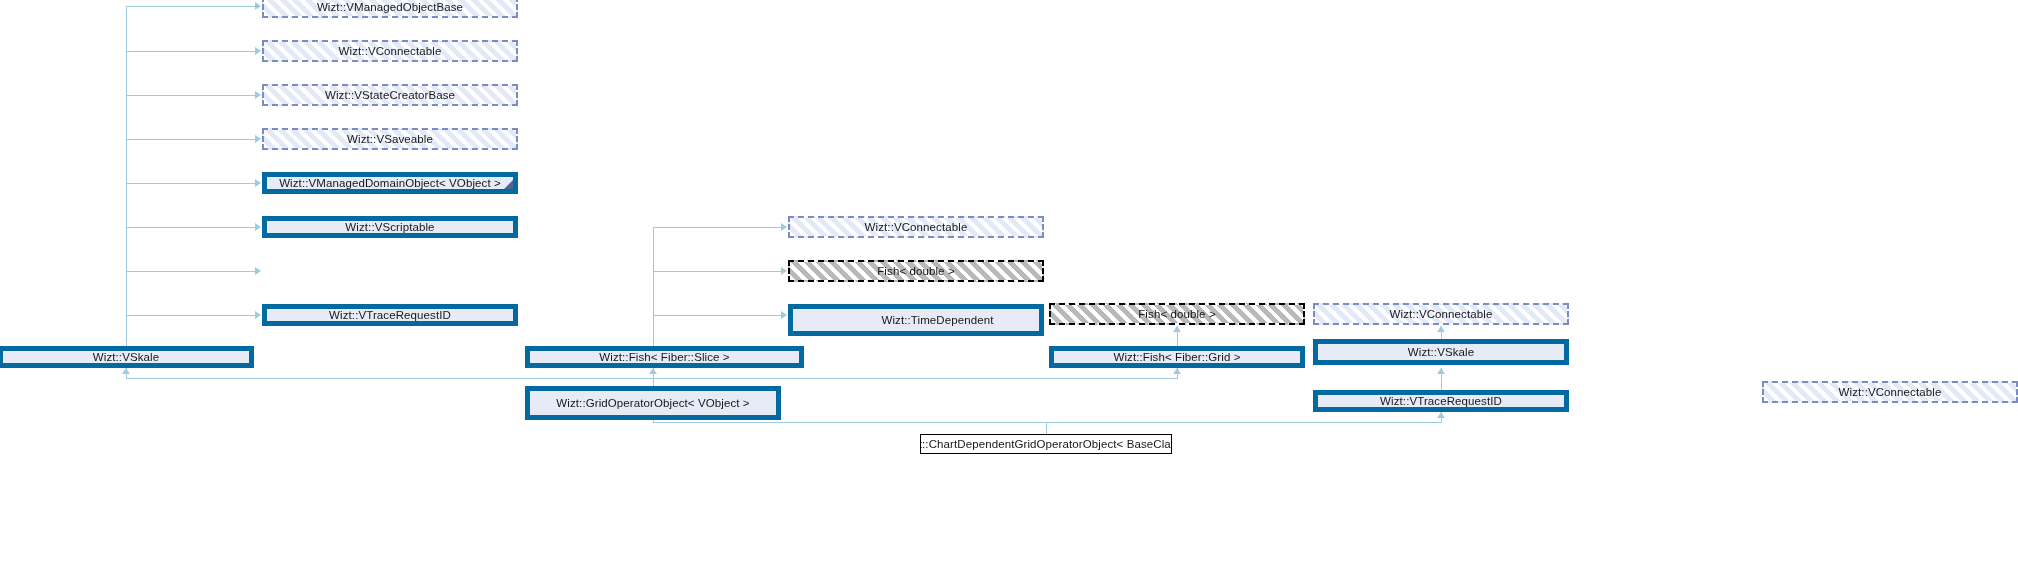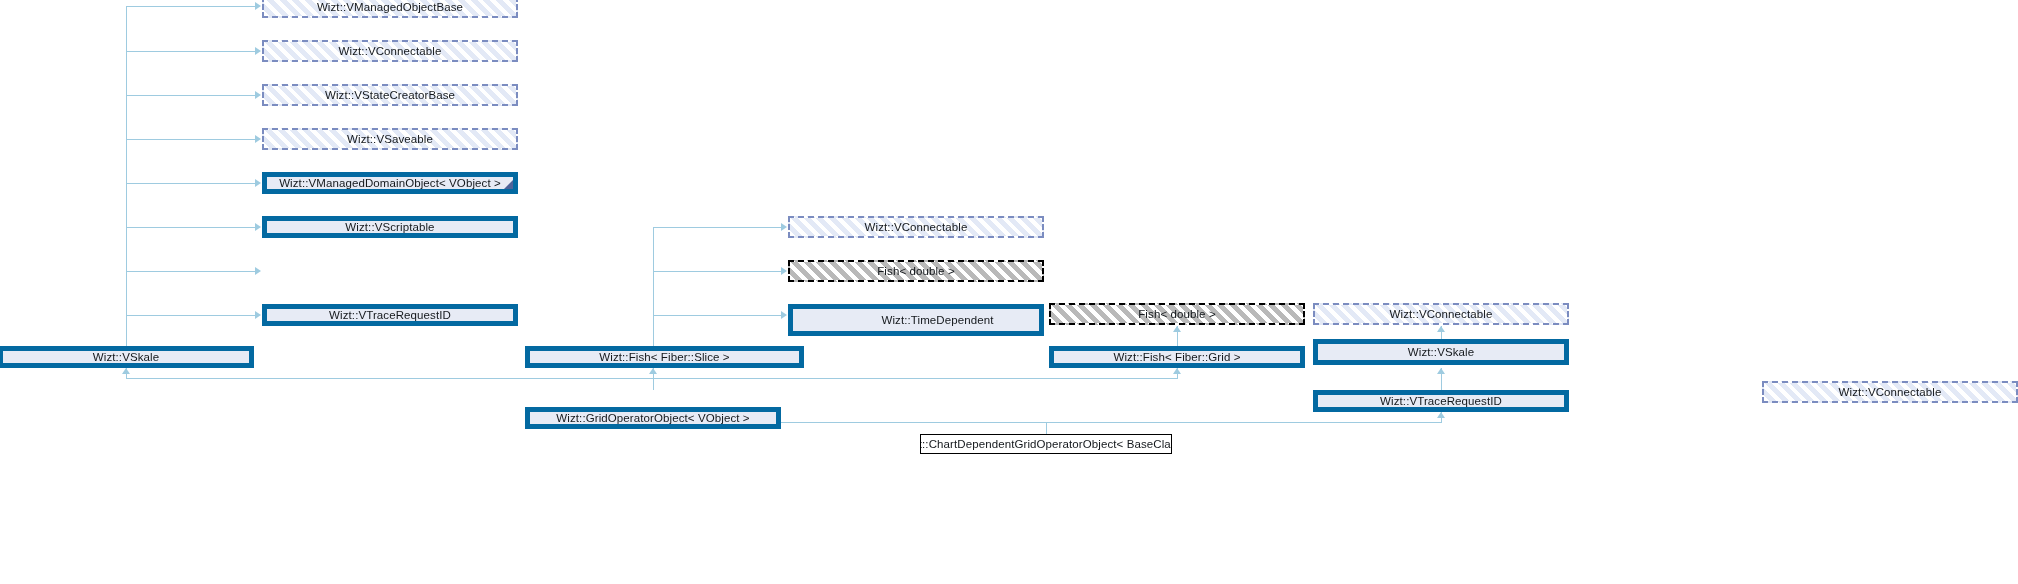--- a/index.html
+++ b/index.html
@@ -213,21 +213,21 @@
   </div>
 
   <div class="node dashedblue" style="left:1762px;top:381px;width:256px;height:22px;">
     <span class="lbl">Wizt::VConnectable</span>
   </div>
 
   <div class="node solid" style="left:1313px;top:339px;width:256px;height:26px;">
     <span class="lbl">Wizt::VSkale</span>
   </div>
 
-  <div class="node solid" style="left:525px;top:407px;width:256px;height:22px;">
+  <div class="node solid" style="left:525px;top:386px;width:256px;height:34px;">
     <span class="lbl">Wizt::GridOperatorObject&lt; VObject &gt;</span>
   </div>
 
   <div class="node solid" style="left:1313px;top:390px;width:256px;height:22px;">
     <span class="lbl">Wizt::VTraceRequestID</span>
   </div>
 
   <div class="node current" style="left:920px;top:434px;width:252px;height:20px;">
     <span class="lbl">Wizt::ChartDependentGridOperatorObject&lt; BaseClass &gt;</span>
   </div>

